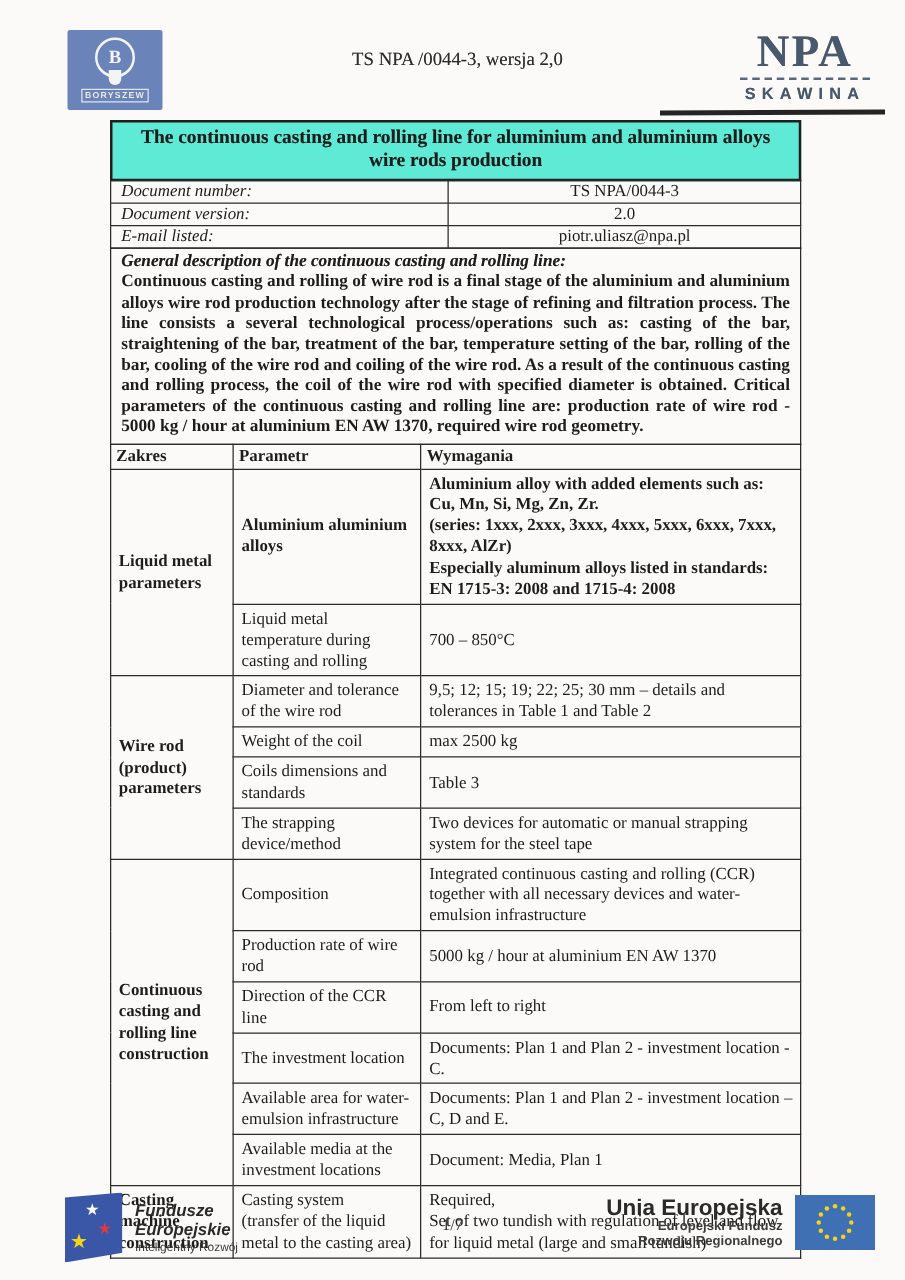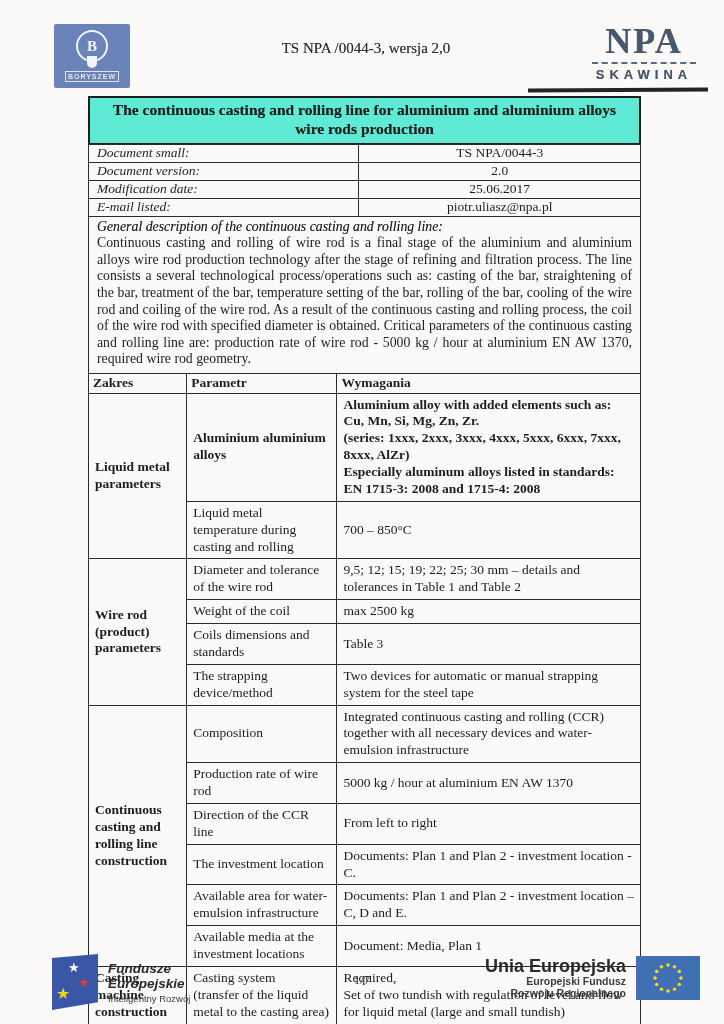--- a/index.html
+++ b/index.html
@@ -50,21 +50,21 @@
   .title-box {
     border: 2px solid #1f1f1f; background: #5eead4;
     font-weight: bold; text-align: center; font-size: 15.5px;
     line-height: 1.22; padding: 3px 14px 4px;
   }
   table.info { width: 100%; border-collapse: collapse; table-layout: fixed; margin-top: -1px; }
   table.info td { border: 1.5px solid #2b2b2b; font-size: 13.5px; padding: 0 8px; height: 18px; }
   table.info td.lbl { font-style: italic; width: 49%; }
   table.info td.val { text-align: center; }
 
-  .desc { border: 1.5px solid #2b2b2b; margin-top: -1px; padding: 2px 8px 5px; font-size: 13.8px; }
+  .desc { border: 1.5px solid #2b2b2b; margin-top: -1px; padding: 2px 8px 5px; font-size: 13.8px; font-weight: bold; }
   .desc-h { font-style: italic; line-height: 1.2; }
   .desc-b { text-align: justify; line-height: 1.2; white-space: pre-line; }
 
   table.spec { width: 100%; border-collapse: collapse; table-layout: fixed; margin-top: -1px; }
   table.spec th, table.spec td {
     border: 1.5px solid #2b2b2b; font-size: 13.5px; text-align: left;
     vertical-align: middle; padding: 3px 6px; line-height: 1.25;
   }
   table.spec th { font-weight: bold; padding: 1px 4px; }
   col.c-scope { width: 17.8%; }
@@ -116,30 +116,26 @@
 </div>
 <div class="scan-streak"></div>
 
 <div class="doc">
 
   <div class="title-box txt-soft">The continuous casting and rolling line for aluminium and aluminium alloys wire rods production</div>
 
   <table class="info">
     <tbody>
       <tr>
-        <td class="lbl">Document small:</td>
+        <td class="lbl">Document number:</td>
         <td class="val">TS NPA/0044-3</td>
       </tr>
       <tr>
         <td class="lbl">Document version:</td>
         <td class="val">2.0</td>
-      </tr>
-      <tr>
-        <td class="lbl">Modification date:</td>
-        <td class="val">25.06.2017</td>
       </tr>
       <tr>
         <td class="lbl">E-mail listed:</td>
         <td class="val">piotr.uliasz@npa.pl</td>
       </tr>
     </tbody>
   </table>
 
   <div class="desc">
     <div class="desc-h txt-soft">General description of the continuous casting and rolling line:</div>

